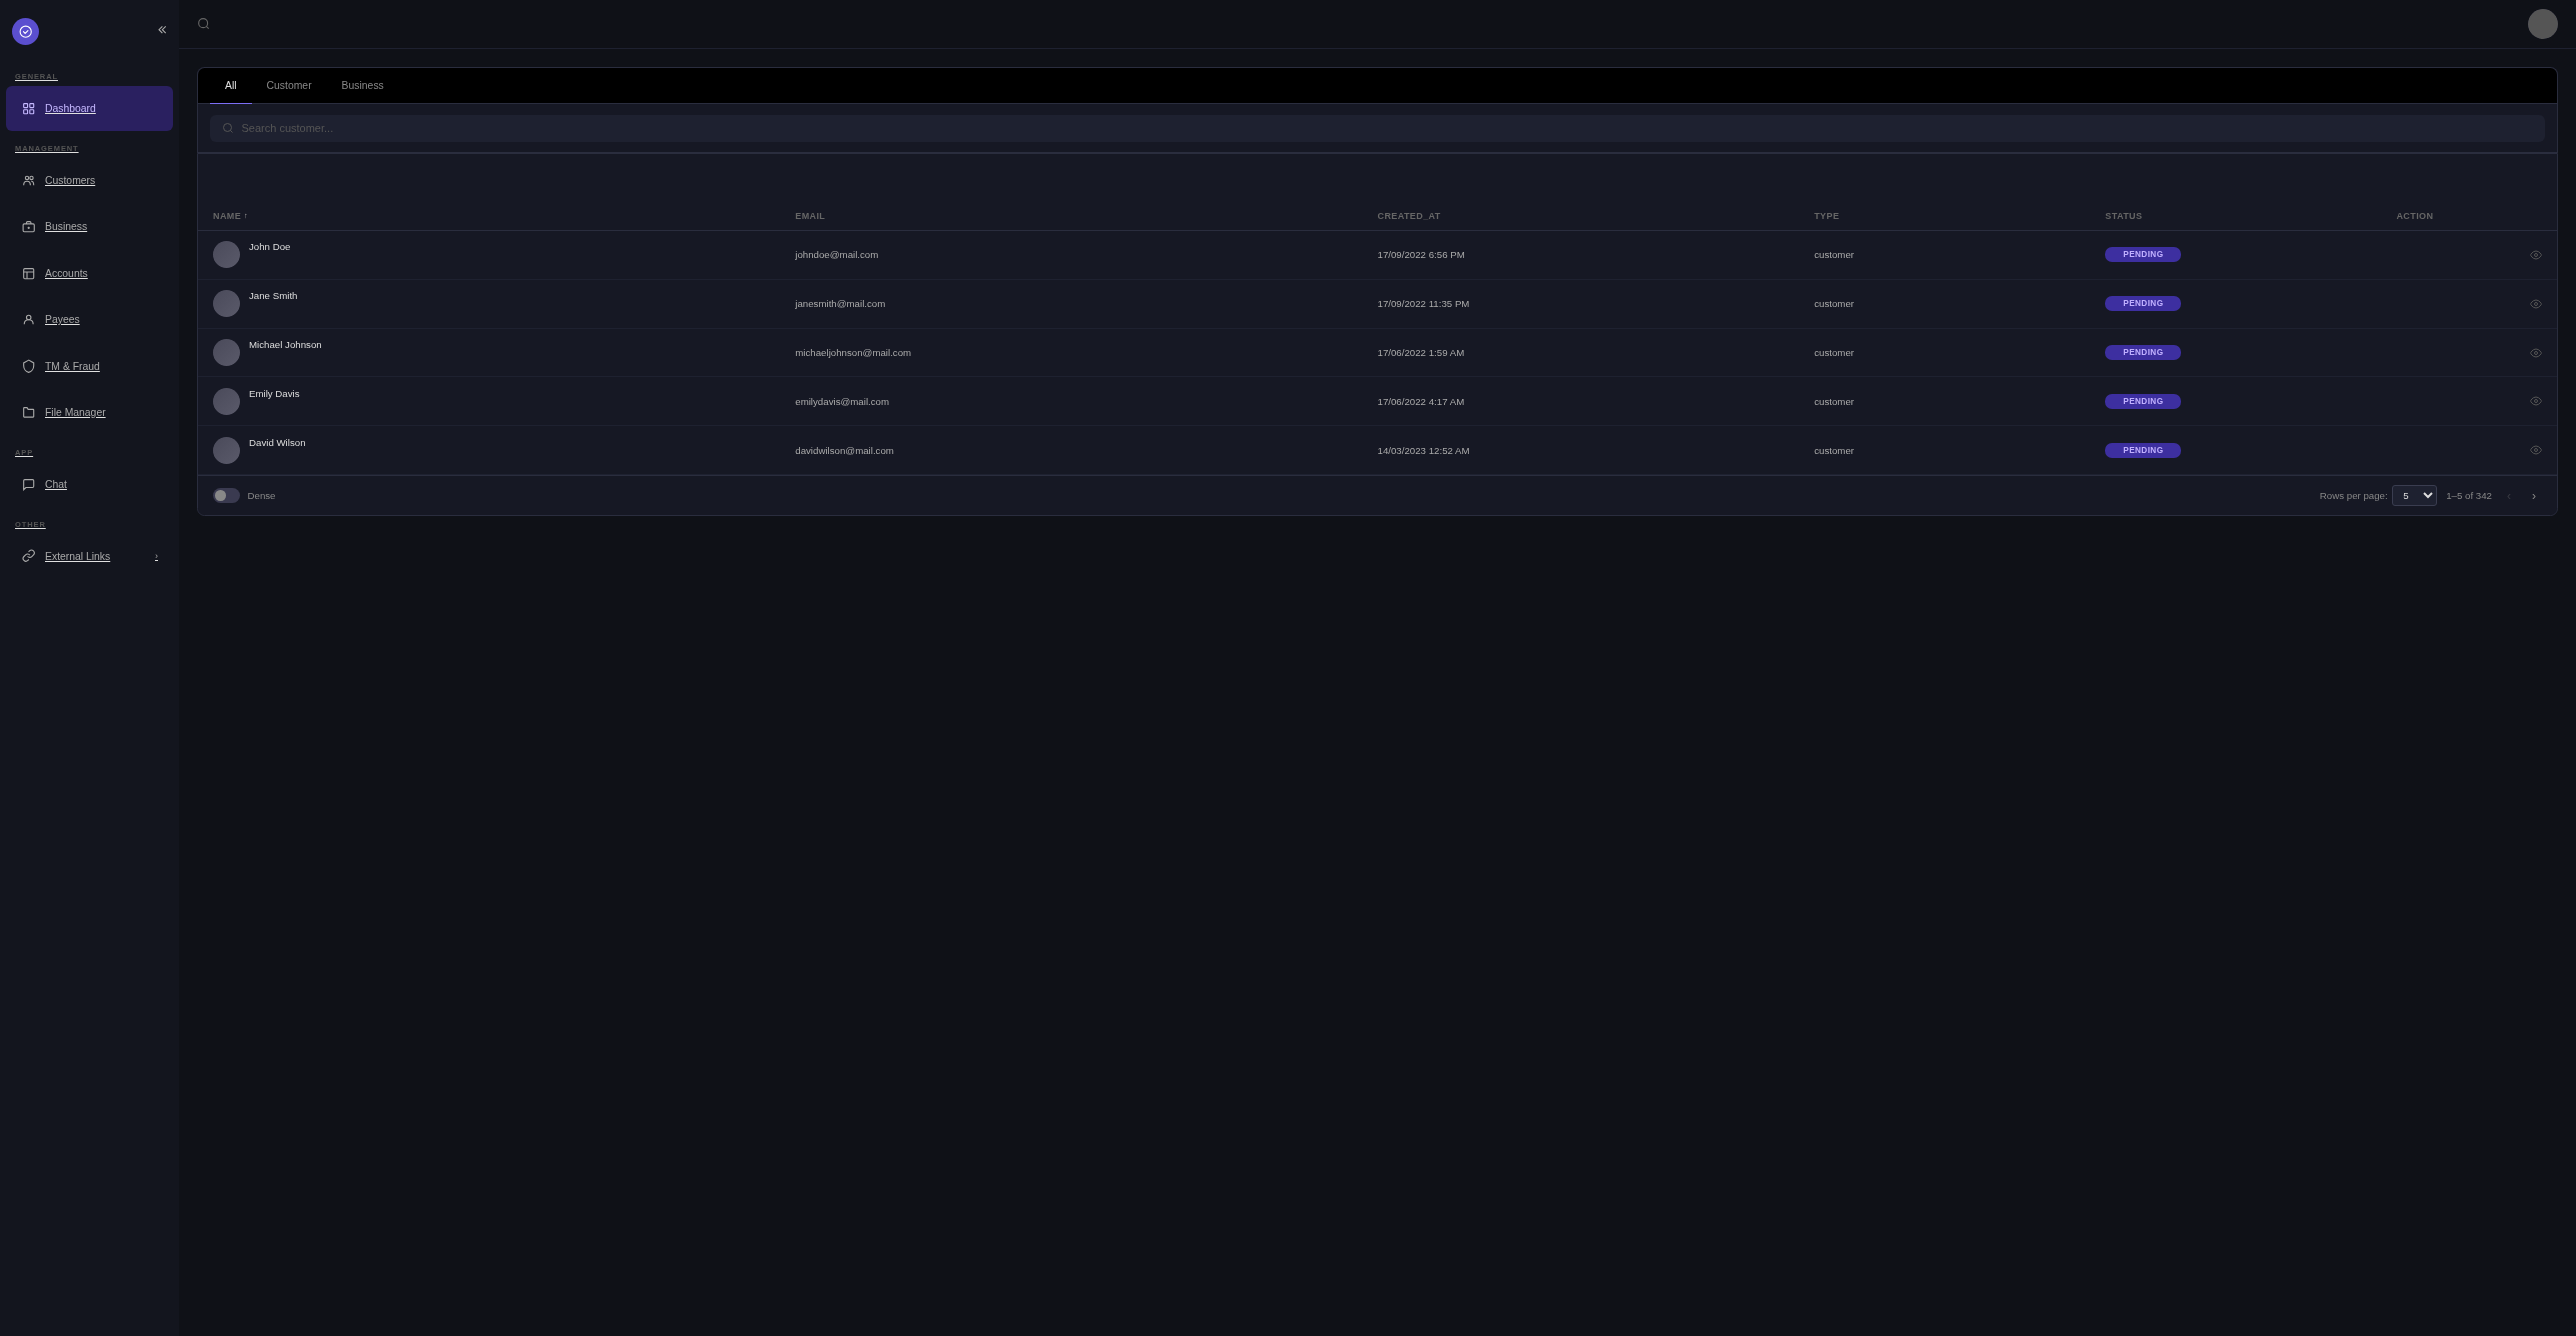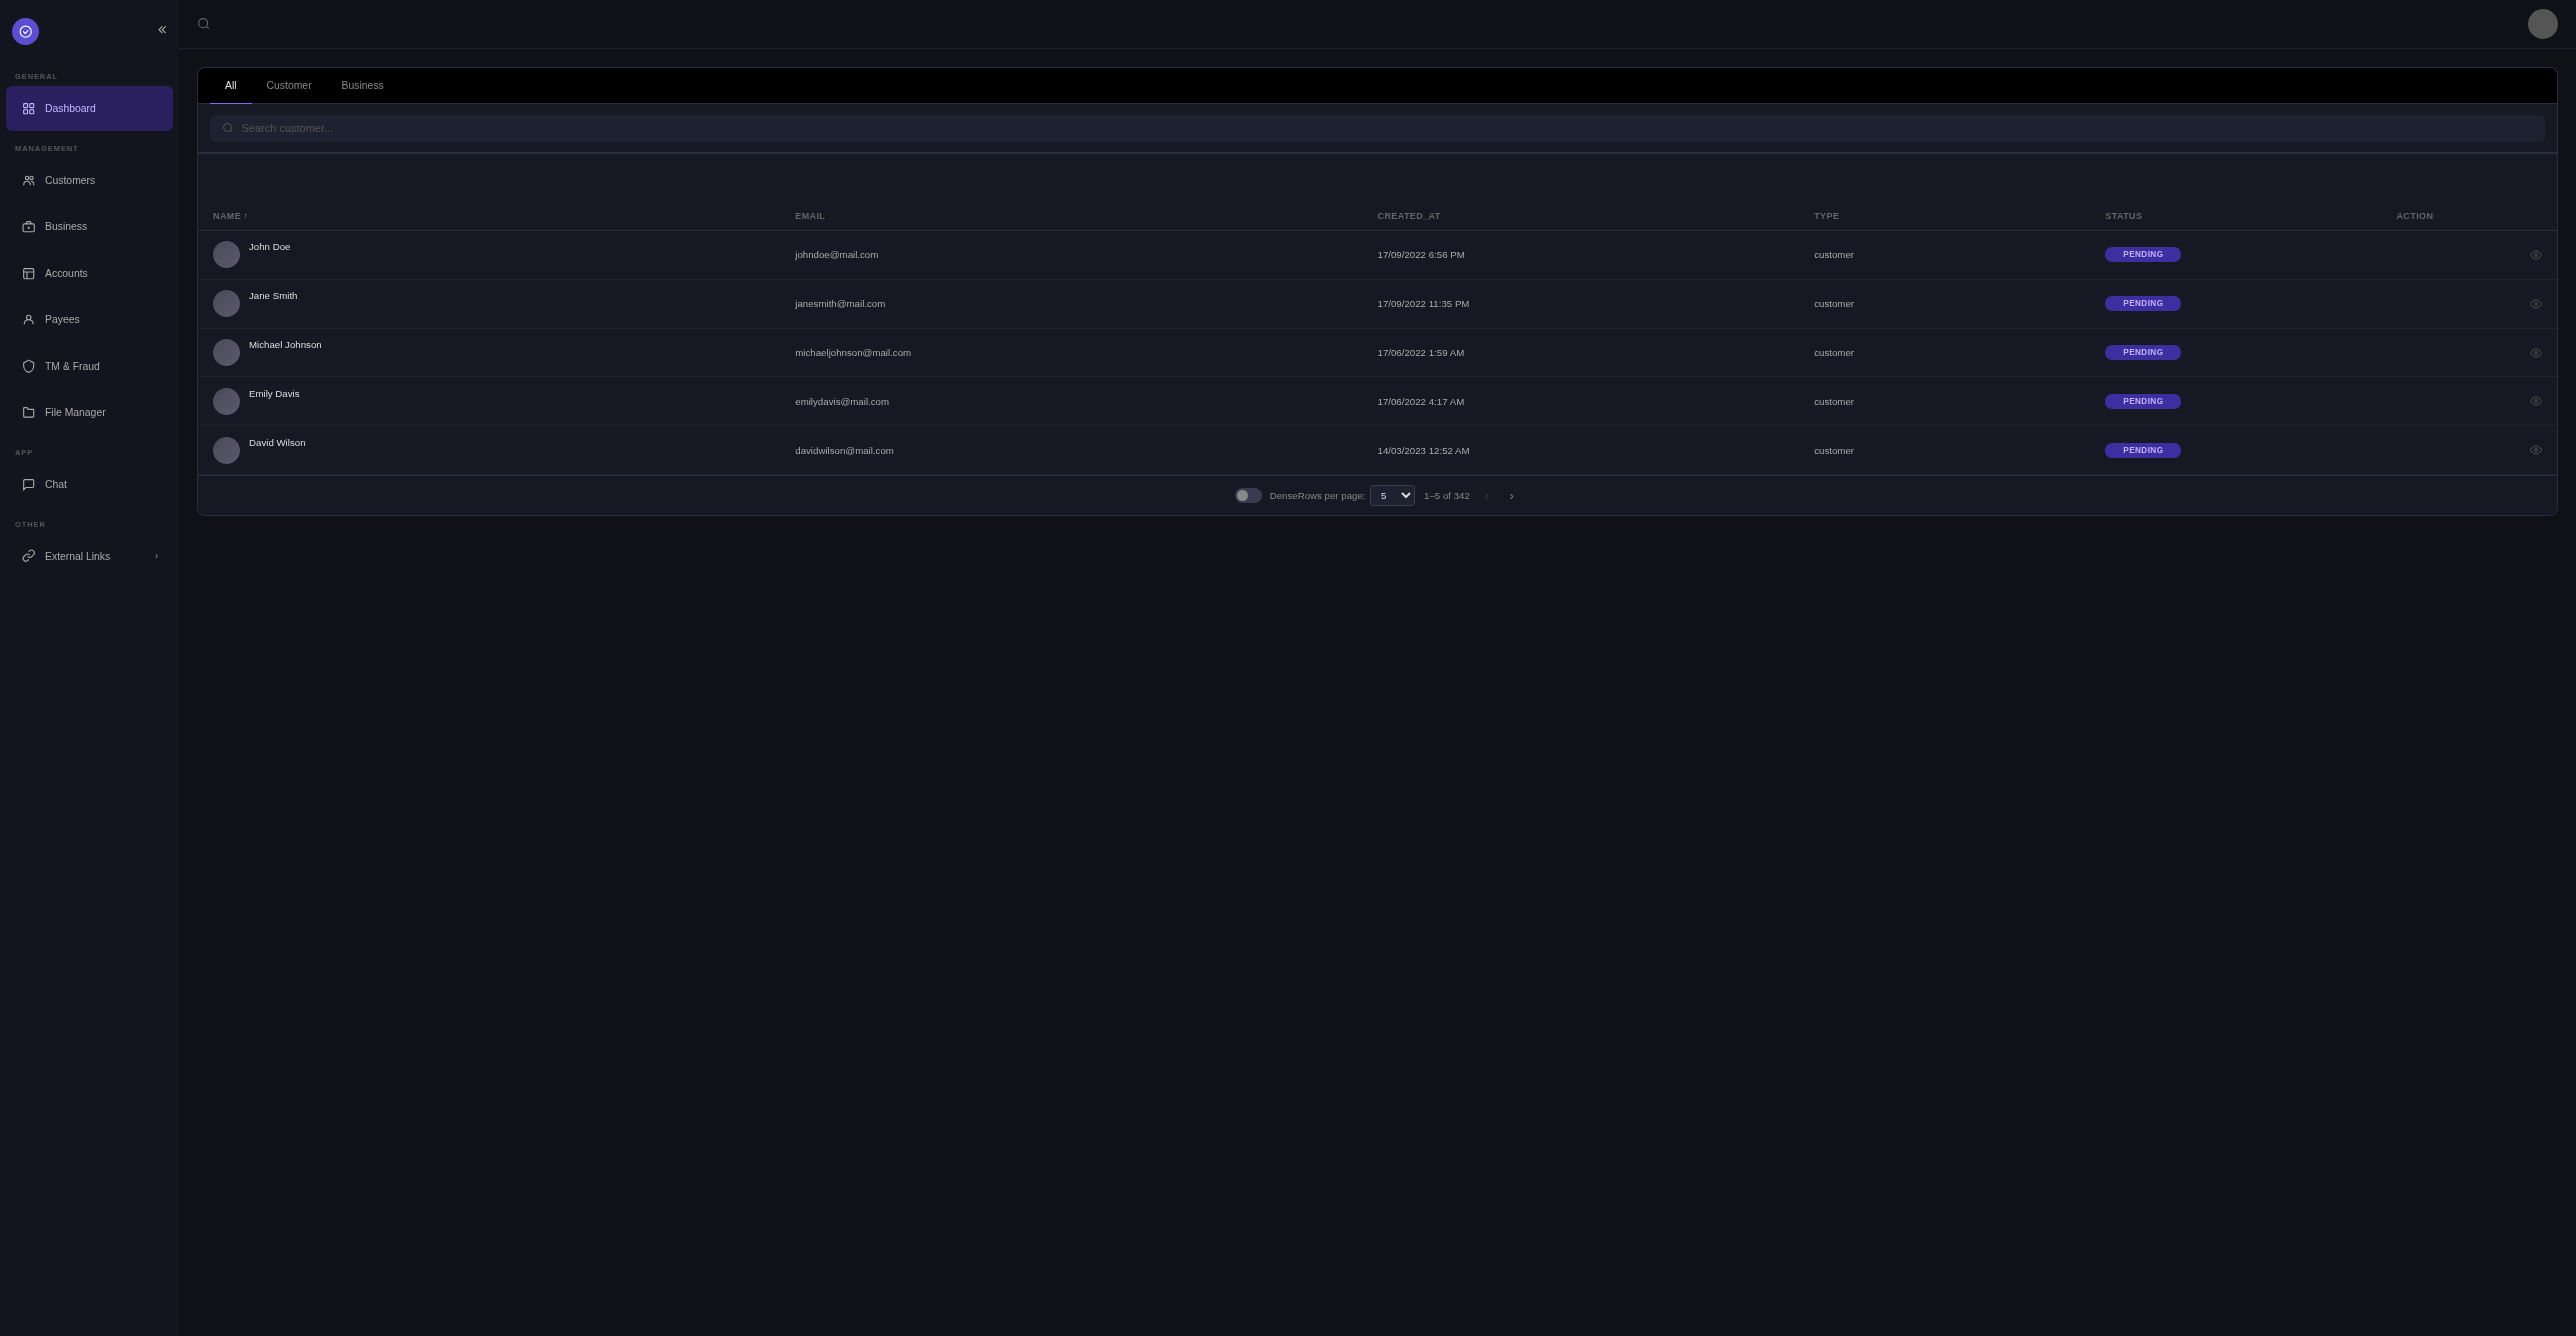--- a/index.html
+++ b/index.html
@@ -15,20 +15,21 @@
     
     .sidebar {
       width: 179px;
       min-width: 179px;
       background: #13151e;
       display: flex;
       flex-direction: column;
       padding: 12px 0;
       height: 100vh;
       overflow-y: auto;
+      text-decoration: underline;
     }
 
     .sidebar-logo {
       display: flex;
       align-items: center;
       justify-content: space-between;
       padding: 6px 12px 15px 12px;
     }
 
     .logo-circle {
@@ -316,21 +317,21 @@
       cursor: pointer;
     }
 
     
     .table-footer {
       background: #161824;
       border-top: 0.7px solid #2a2d3e;
       padding: 9px 15px;
       display: flex;
       align-items: center;
-      justify-content: center;
+      justify-content: space-between;
       border-radius: 0 0 7.5px 7.5px;
     }
 
     .dense-toggle {
       display: flex;
       align-items: center;
       gap: 7.5px;
       font-size: 9.7px;
       color: #888;
     }

